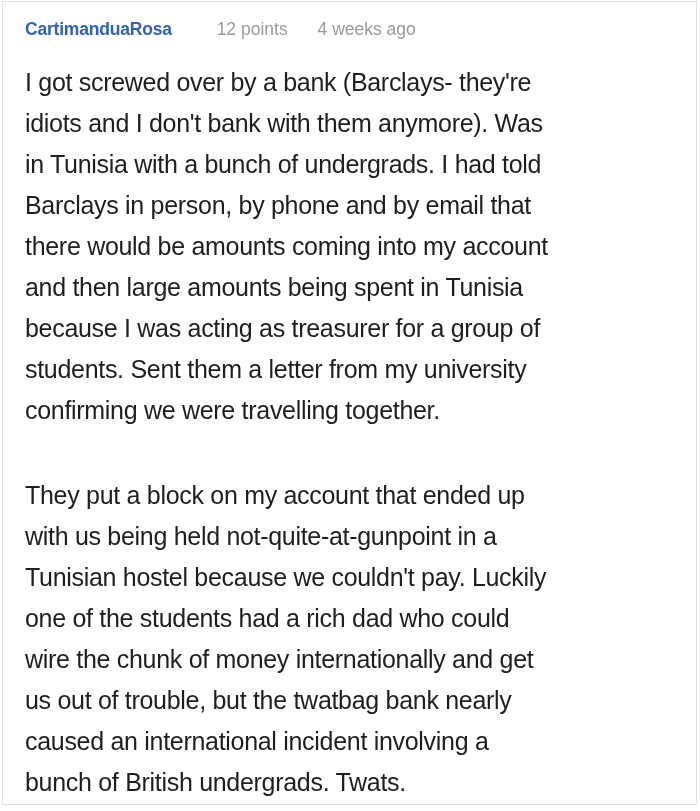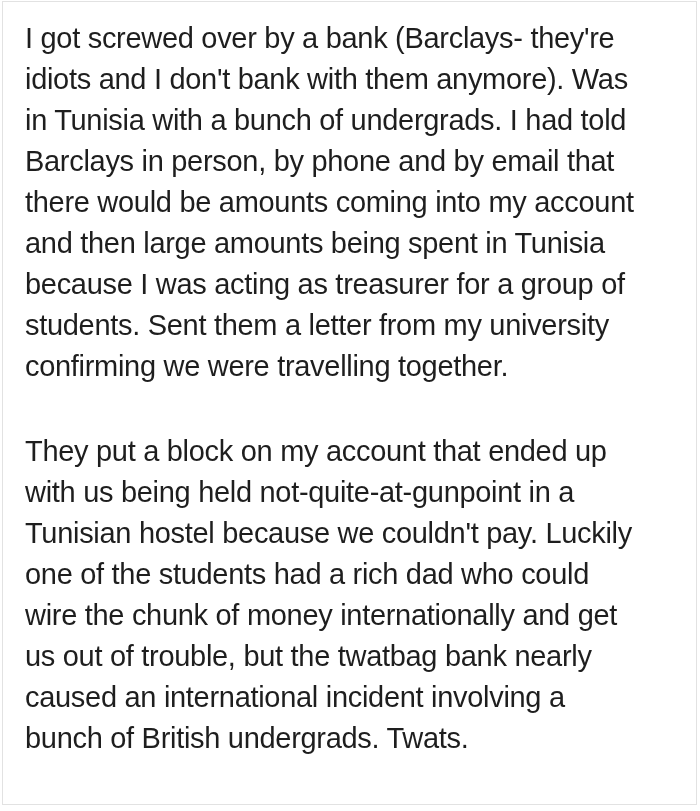--- a/index.html
+++ b/index.html
@@ -33,36 +33,41 @@
     color: var(--author-blue, #2f62b5);
     font-weight: bold;
     text-decoration: none;
     letter-spacing: -0.2px;
     cursor: pointer;
   }
   .meta { color: var(--meta-gray, #9a9a9a); }
   .points { margin-left: 40px; }
   .timestamp { margin-left: 25px; }
   .c-body {
-    font-size: 29px;
+    font-size: 25px;
     line-height: 41px;
     color: var(--body-text, #1e1e1e);
     letter-spacing: -0.3px;
   }
   .para {
     margin: 0 0 44px 0;
     white-space: pre-line;
   }
   .para:last-child { margin-bottom: 16px; }
 </style>
 </head>
 <body>
 
 <div class="page">
   <article class="card">
+    <header class="c-header">
+      <a href="#" class="author">CartimanduaRosa</a>
+      <span class="meta points">12 points</span>
+      <span class="meta timestamp">4 weeks ago</span>
+    </header>
     <div class="c-body">
       <p class="para">I got screwed over by a bank (Barclays- they're
 idiots and I don't bank with them anymore). Was
 in Tunisia with a bunch of undergrads. I had told
 Barclays in person, by phone and by email that
 there would be amounts coming into my account
 and then large amounts being spent in Tunisia
 because I was acting as treasurer for a group of
 students. Sent them a letter from my university
 confirming we were travelling together.</p>

